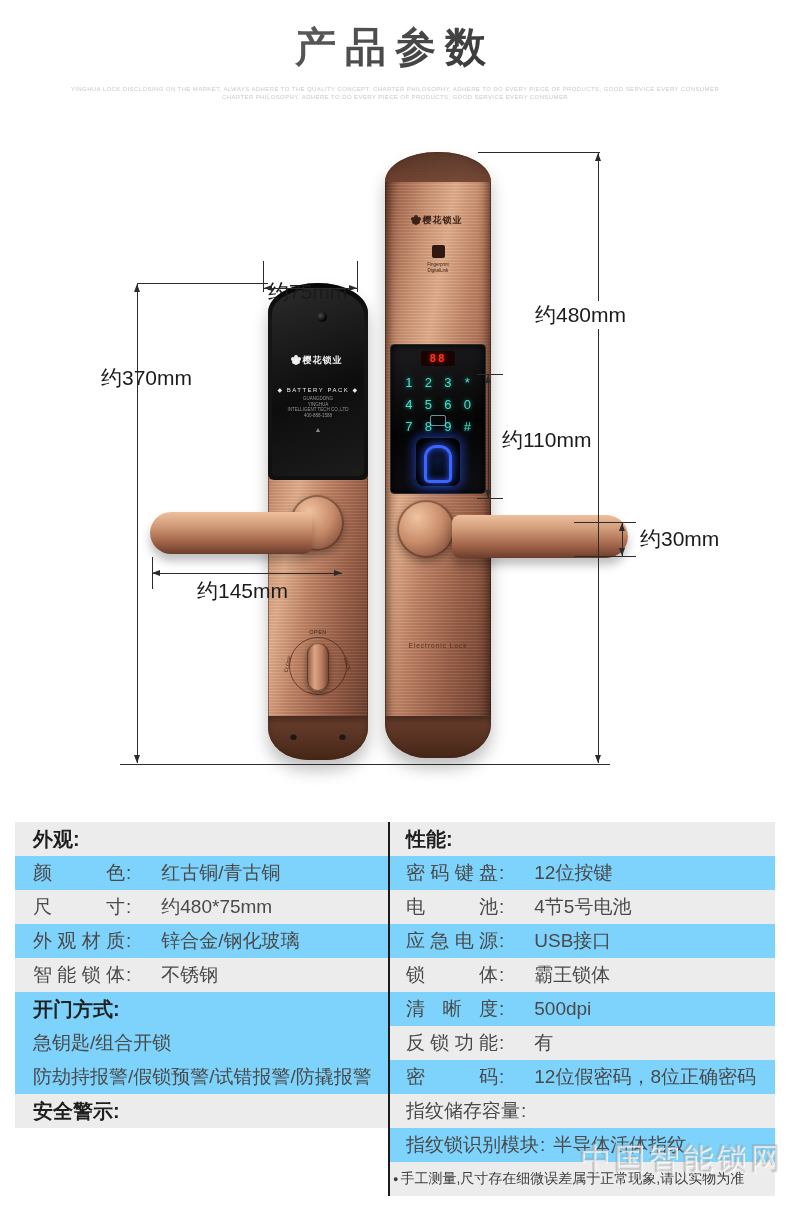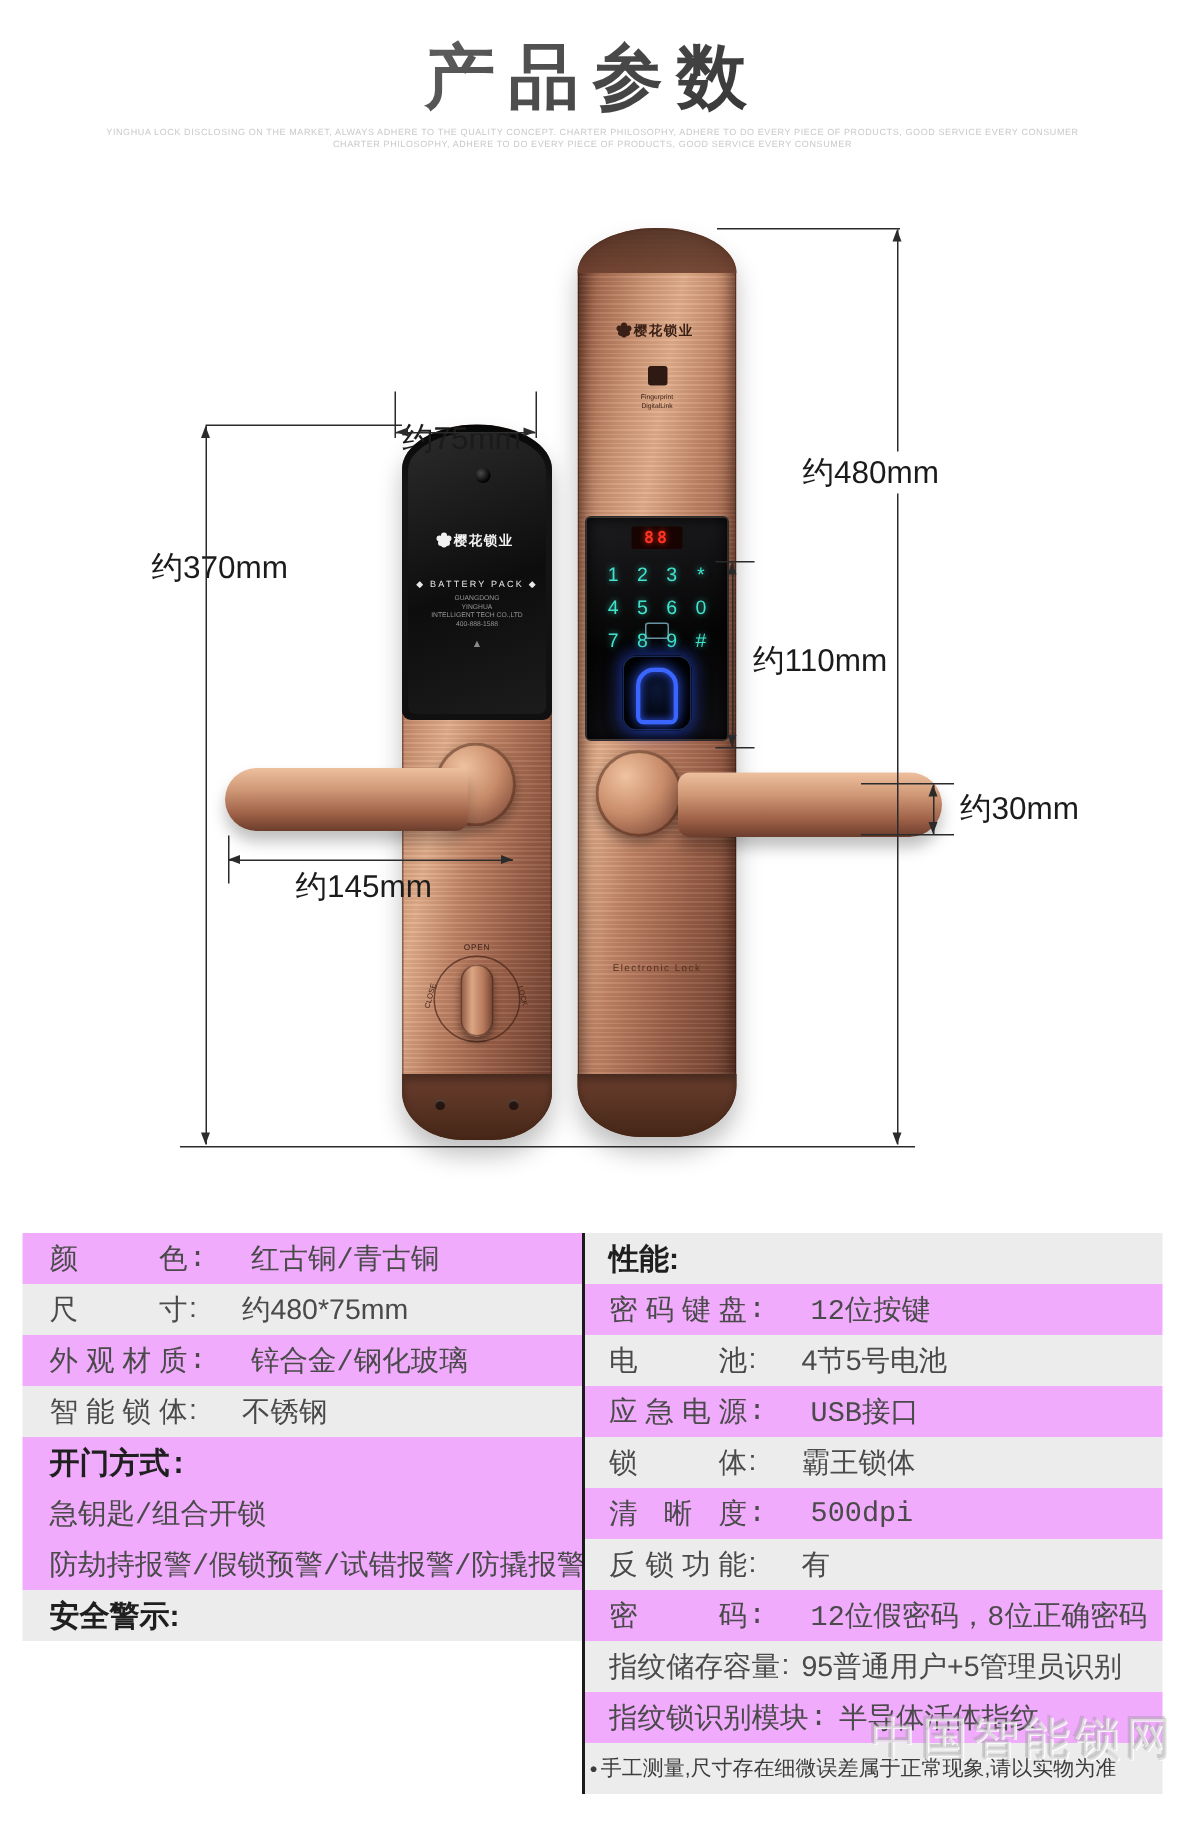--- a/index.html
+++ b/index.html
@@ -1,21 +1,21 @@
 <!DOCTYPE html>
 <html><head>
 <meta charset="utf-8">
 <style>
   html,body{margin:0;padding:0;background:#fff;}
   .page{position:relative;width:790px;height:1214px;margin:0 auto;background:#fff;overflow:hidden;
         font-family:"Liberation Sans","DejaVu Sans",sans-serif;}
   .abs{position:absolute;}
 
   
-  .title{top:20px;left:0;width:100%;text-align:center;font-size:47px;font-weight:bold;
+  .title{top:20px;left:0;width:100%;text-align:center;font-size:41px;font-weight:bold;
          letter-spacing:9px;color:#2e2e2e;}
   @supports (-webkit-background-clip:text){
     .title{background:linear-gradient(135deg,#969696 0%,#555 40%,#0e0e0e 100%);
            -webkit-background-clip:text;background-clip:text;color:transparent;}
   }
   .subtitle{top:85px;left:55px;width:680px;text-align:center;font-size:6px;line-height:8px;
             color:#c9c9c9;letter-spacing:.4px;}
 
   
   .dimlab{font-size:21px;color:#1b1b1b;white-space:nowrap;}
@@ -122,21 +122,21 @@
         box-shadow:0 7px 10px rgba(0,0,0,.25);}
 
   
   .spec{left:15px;top:822px;width:760px;display:flex;font-size:19px;color:#4a4a4a;}
   .colL{width:373px;}
   .divider{width:2px;background:#1b1b1b;}
   .colR{width:385px;}
   .trow{height:34px;display:flex;align-items:center;padding-left:18px;box-sizing:border-box;white-space:nowrap;}
   .colR .trow{padding-left:16px;}
   .trow.g{background:#ececec;}
-  .trow.w{background:#f0abfc;font-family:Liberation Mono, monospace;}
+  .trow.w{background:#7dd3fc;}
   .thead{font-weight:bold;color:#1f1f1f;font-size:20px;}
   .lab{display:inline-block;width:92px;text-align:justify;text-align-last:justify;}
   .lab.widel{width:auto;text-align:left;text-align-last:left;}
   .colon{margin-left:1px;}
   .val{margin-left:30px;}
   .val.tight{margin-left:8px;}
   .fulltext{font-size:19px;}
   .noterow{font-size:14px;color:#3c3c3c;padding-left:3px !important;letter-spacing:0;}
   .noterow .bullet{font-size:9px;margin-right:2px;}
 
@@ -244,20 +244,23 @@
   <div class="abs tickh" style="left:574px;top:522px;width:62px;"></div>
   <div class="abs tickh" style="left:574px;top:556px;width:62px;"></div>
   <div class="abs dimlab" style="left:640px;top:525px;">约30mm</div>
 
   <div class="abs harrow" style="left:152px;top:573px;width:190px;"></div>
   <div class="abs tickv" style="left:152px;top:557px;height:32px;"></div>
   <div class="abs dimlab" style="left:197px;top:577px;">约145mm</div>
 
   <div class="abs spec">
     <div class="colL" id="colL">
+        <div class="trow g">
+          <span class="thead">外观:</span>
+        </div>
         <div class="trow w">
           <span class="lab">颜色</span>
           <span class="colon">:</span>
           <span class="val">红古铜/青古铜</span>
         </div>
         <div class="trow g">
           <span class="lab">尺寸</span>
           <span class="colon">:</span>
           <span class="val">约480*75mm</span>
         </div>
@@ -320,21 +323,20 @@
           <span class="val">有</span>
         </div>
         <div class="trow w">
           <span class="lab">密码</span>
           <span class="colon">:</span>
           <span class="val">12位假密码，8位正确密码</span>
         </div>
         <div class="trow g">
           <span class="lab widel">指纹储存容量</span>
           <span class="colon">:</span>
-          <span class="val tight">95普通用户+5管理员识别</span>
         </div>
         <div class="trow w">
           <span class="lab widel">指纹锁识别模块</span>
           <span class="colon">:</span>
           <span class="val tight">半导体活体指纹</span>
         </div>
         <div class="trow g noterow">
           <span class="bullet">●</span>
           <span>手工测量,尺寸存在细微误差属于正常现象,请以实物为准</span>
         </div>

